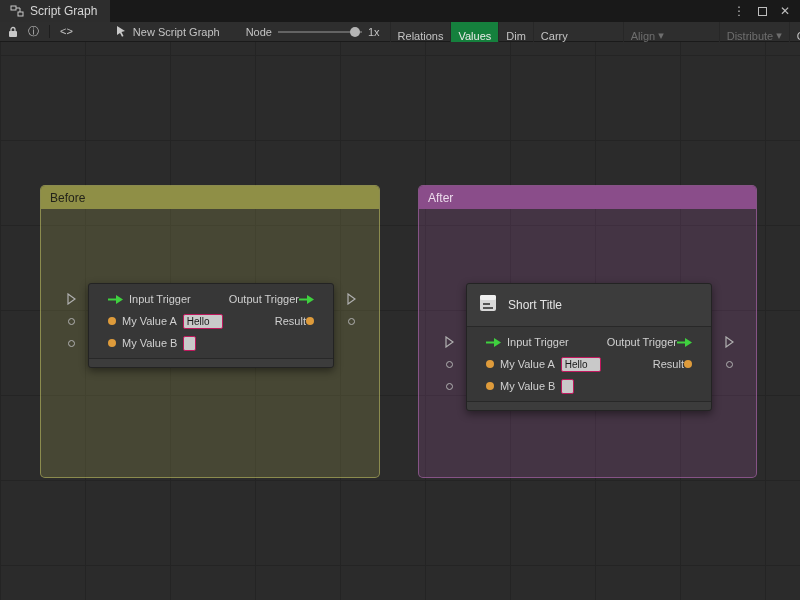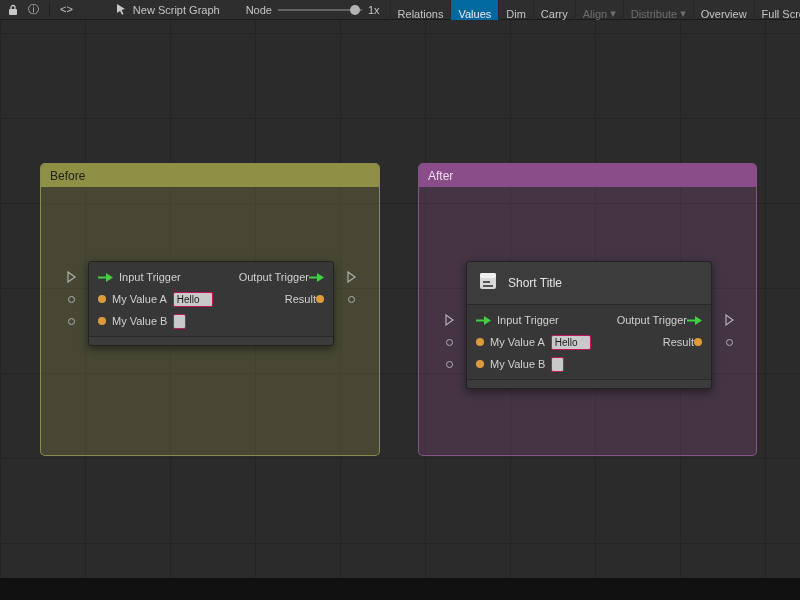--- a/index.html
+++ b/index.html
@@ -28,22 +28,22 @@
   .tb-group { display:flex; align-items:center; gap:6px; }
   .new-graph { margin-left:32px;text-align:center; }
   .zoom { margin-left:26px; }
   .slider { position:relative; width:84px; height:12px; display:flex; align-items:center; }
   .slider-track { width:100%; height:2px; background:#646464; }
   .knob { position:absolute; left:86%; top:1px; width:10px; height:10px; border-radius:50%;
           background:#b4b4b4; }
   .tb-buttons { display:flex; align-items:center; margin-left:10px; height:20px; }
   .tb-btn { display:flex; align-items:flex-end; gap:3px; padding:0 7px; height:20px;
             color:#c4c4c4; border-left:1px solid #272727; cursor:default; }
-  .tb-btn.active { background:#0369a1; color:#eaeaea; }
-  .tb-btn.disabled { color:#6e6e6e; }
+  .tb-btn.active { background:#15803d; color:#eaeaea; }
+  .tb-btn.disabled { color:#6e6e6e;margin-left:48px; }
 
   
   .canvas { position:relative; width:800px; height:558px; background-color:#2b2b2b;
     background-image: linear-gradient(#242424 1px, transparent 1px),
                       linear-gradient(90deg,#242424 1px, transparent 1px);
     background-size:85px 85px; background-position:0 13px, 0 13px; overflow:hidden; }
 
   
   .group { position:absolute; border-radius:5px; }
   .group-before { left:40px; top:143px; width:340px; height:293px;
@@ -57,21 +57,21 @@
 
   
   .node { position:absolute; width:246px; background:#373737; border:1px solid #232323;
           border-radius:3px; box-shadow:0 3px 9px rgba(0,0,0,0.45); }
   .node-1 { left:88px; top:241px; }
   .node-2 { left:466px; top:241px; }
   .node-header { height:43px; display:flex; align-items:center; gap:9px; padding:0 10px;
                  background:#3c3c3c; border-bottom:1px solid #282828; border-radius:3px 3px 0 0; }
   .node-title { font-size:12px; color:#e4e4e4; }
   .node-body { padding:4px 0; }
-  .node-row { position:relative; height:22px; display:flex; align-items:center; padding:0 9px; }
+  .node-row { position:relative; height:22px; display:flex; align-items:center; padding:0 19px; }
   .row-left { display:flex; align-items:center; gap:6px; }
   .row-right { margin-left:auto; display:flex; align-items:center; gap:0; }
   .port-label { font-size:11px; color:#d0d0d0; }
   .value-dot { width:8px; height:8px; border-radius:50%; background:#de9b3b; display:inline-block; }
   .value-field { width:40px; height:15px; background:#c9c9c9; border:1px solid #be185d;
                  border-radius:2px; font-size:10px; color:#1a1a1a; padding:0 3px;
                  font-family:"Liberation Sans", sans-serif; }
   .value-field.small { width:13px; }
   .node-footer { height:9px; background:#3c3c3c; border-top:1px solid #282828;
                  border-radius:0 0 3px 3px; }
@@ -79,20 +79,37 @@
          display:flex; align-items:center; justify-content:center; }
   .ext-l { left:-25px; } .ext-r { right:-25px; }
   .ext-circle { width:7px; height:7px; border:1px solid #b0b0b0; border-radius:50%;
                 display:inline-block; }
 </style>
 </head>
 <body>
 
 <div id="app">
 
+  <div class="tabbar">
+    <div class="tab">
+      <span class="tab-icon">
+        <svg width="14" height="12" viewBox="0 0 14 12">
+            <rect x="1" y="1" width="5" height="4" fill="none" stroke="#c8c8c8"></rect>
+            <rect x="8" y="7" width="5" height="4" fill="none" stroke="#c8c8c8"></rect>
+            <path d="M6 3 h4 v4" fill="none" stroke="#c8c8c8"></path>
+          </svg>
+      </span>
+      <span>Script Graph</span>
+    </div>
+    <div class="win-controls">
+      <span>⋮</span>
+      <span class="max-box"></span>
+      <span>✕</span>
+    </div>
+  </div>
 
   <div class="toolbar">
     <span class="tb-icon">
       <svg width="10" height="12" viewBox="0 0 10 12">
           <rect x="1" y="5" width="8" height="6" rx="1" fill="#c8c8c8"></rect>
           <path d="M3 5 V3.5 a2 2 0 0 1 4 0 V5" fill="none" stroke="#c8c8c8" stroke-width="1.3"></path>
         </svg>
     </span>
     <span class="tb-icon txt">ⓘ</span>
     <span class="sep"></span>

